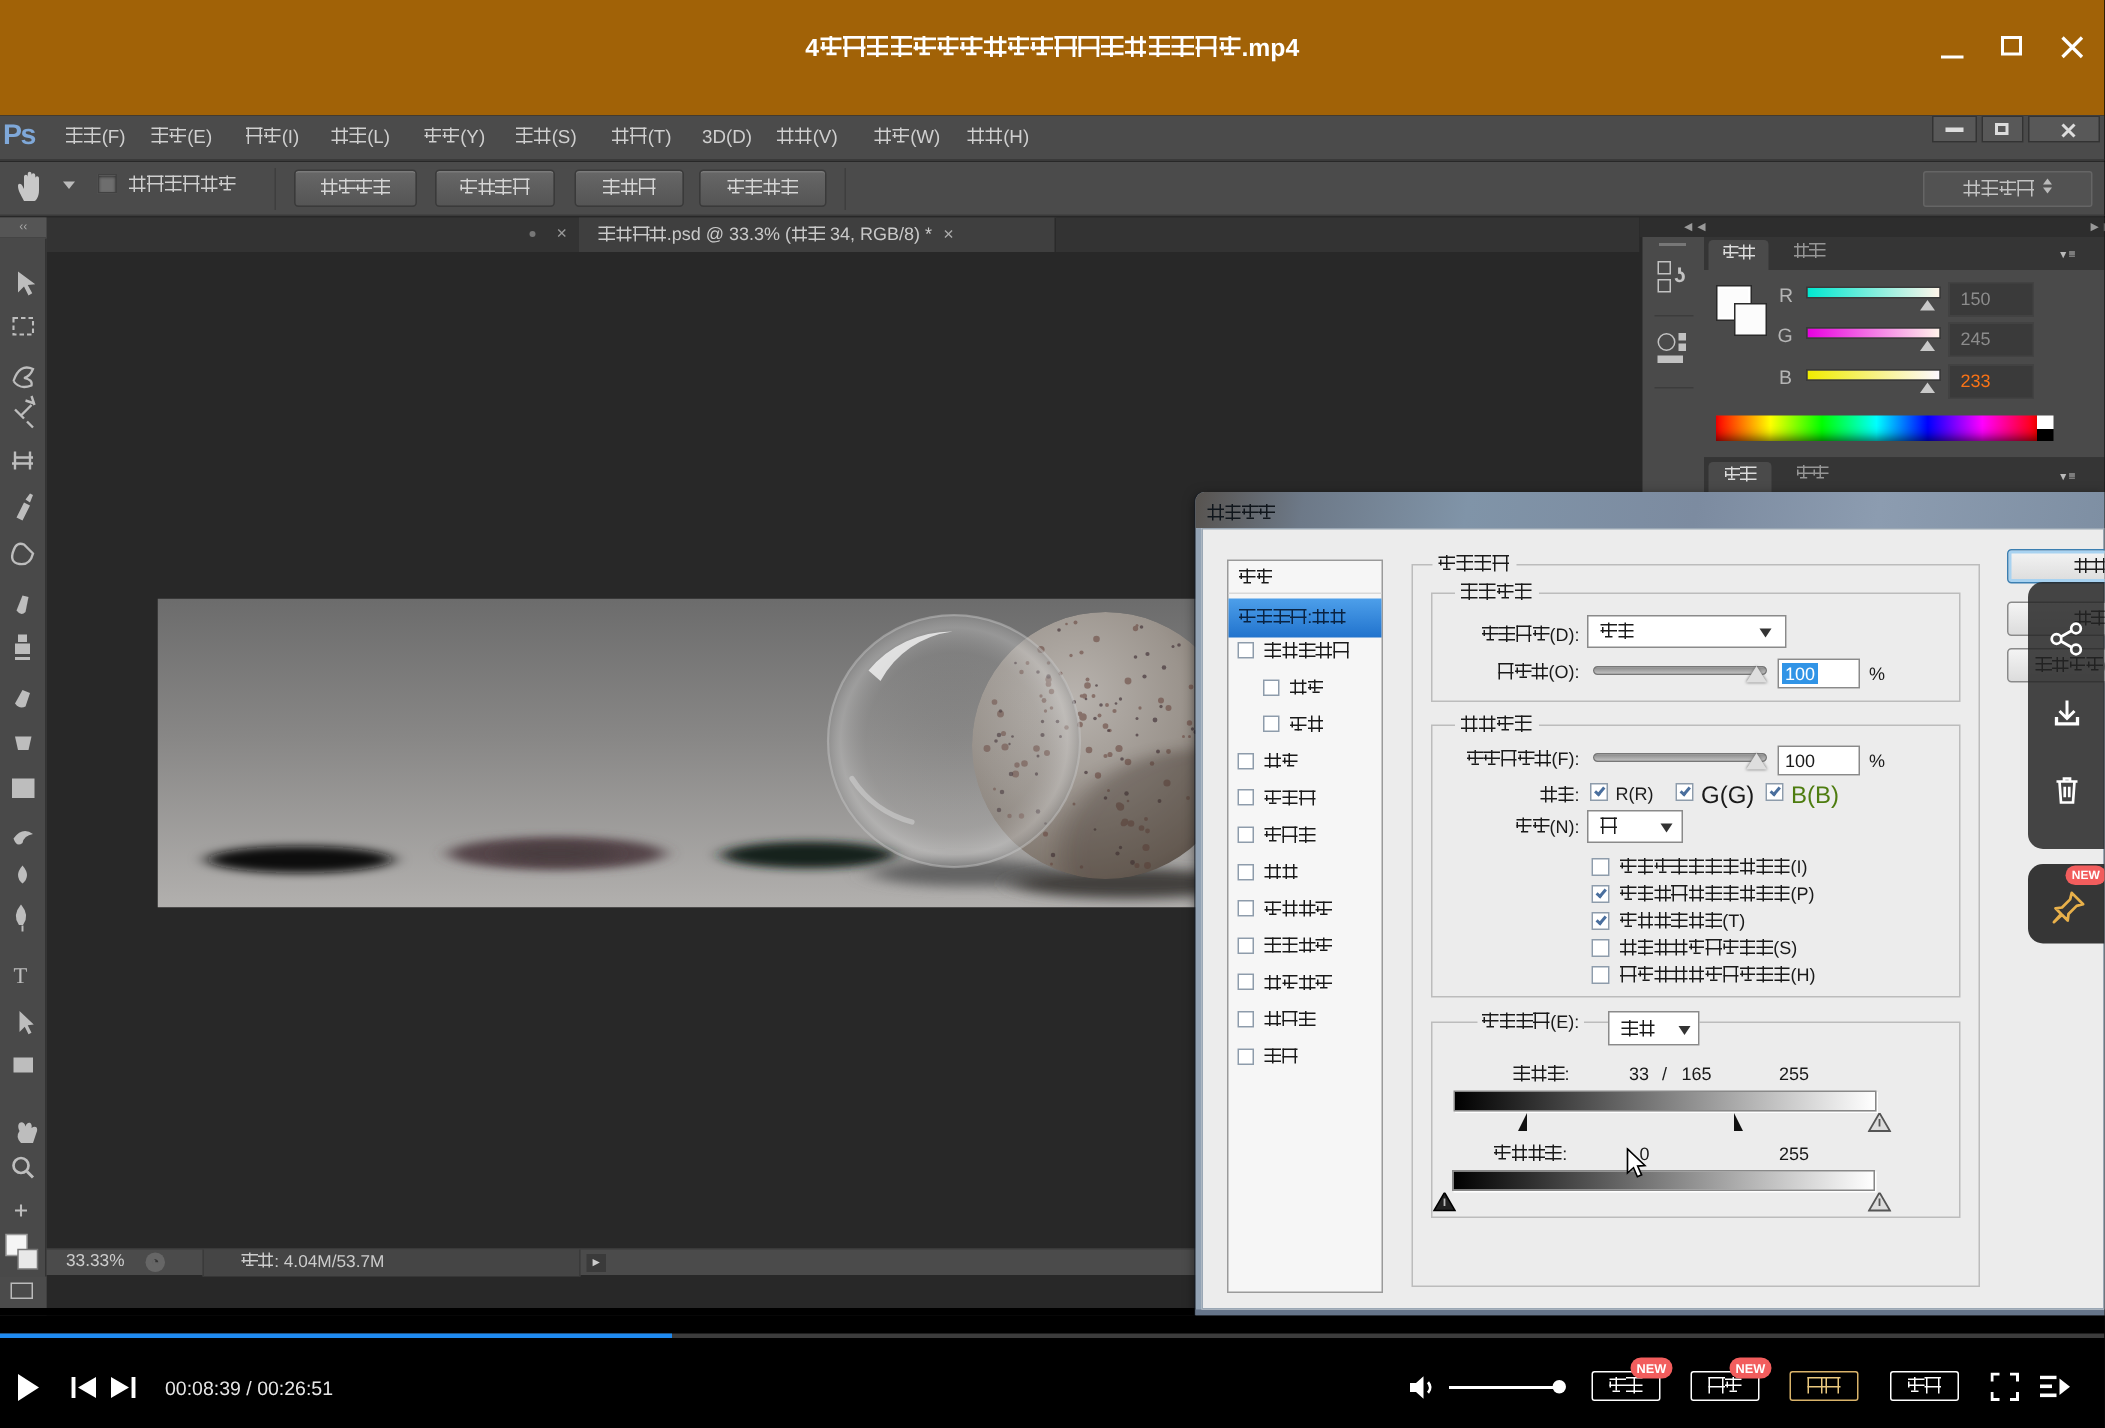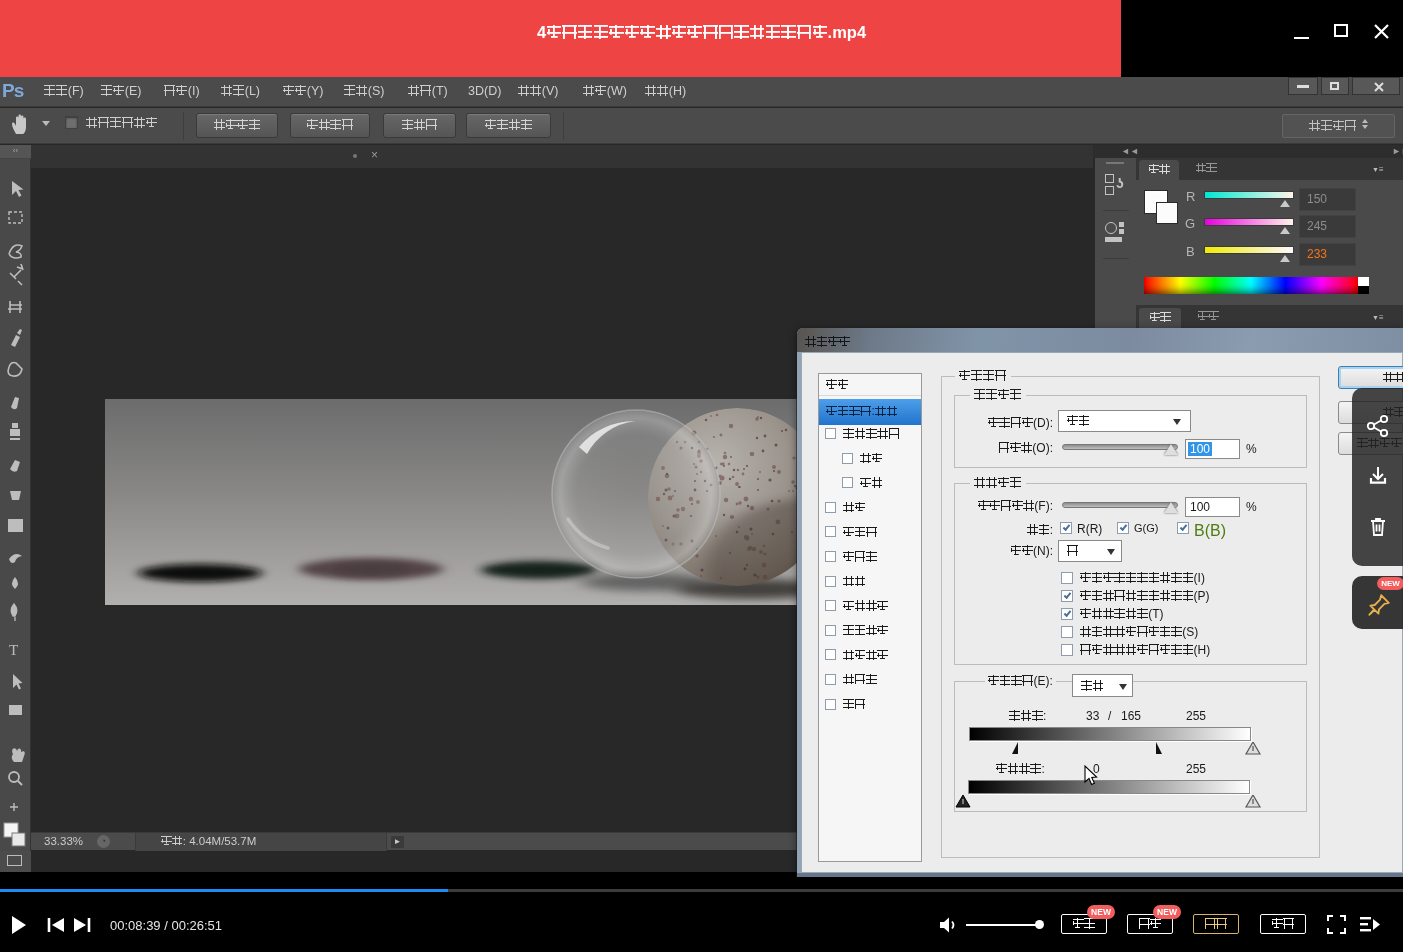--- a/index.html
+++ b/index.html
@@ -5,21 +5,21 @@
 body{font-family:"Liberation Sans",sans-serif;position:relative}
 .ab{position:absolute}
 
 .z{display:inline-block;width:.88em;height:.86em;margin:0 .035em;vertical-align:-4%;background-repeat:no-repeat}
 .z0{background-image:linear-gradient(currentColor,currentColor),linear-gradient(currentColor,currentColor),linear-gradient(currentColor,currentColor),linear-gradient(currentColor,currentColor);background-size:100% 13%,100% 13%,100% 13%,13% 100%;background-position:0 4%,0 50%,0 96%,46% 0}
 .z1{background-image:linear-gradient(currentColor,currentColor),linear-gradient(currentColor,currentColor),linear-gradient(currentColor,currentColor),linear-gradient(currentColor,currentColor);background-size:100% 13%,13% 100%,13% 100%,100% 13%;background-position:0 2%,6% 0,94% 0,0 60%}
 .z2{background-image:linear-gradient(currentColor,currentColor),linear-gradient(currentColor,currentColor),linear-gradient(currentColor,currentColor),linear-gradient(currentColor,currentColor);background-size:13% 100%,13% 100%,100% 13%,100% 13%;background-position:28% 0,78% 0,0 28%,0 88%}
 .z3{background-image:linear-gradient(currentColor,currentColor),linear-gradient(currentColor,currentColor),linear-gradient(currentColor,currentColor),linear-gradient(currentColor,currentColor),linear-gradient(currentColor,currentColor);background-size:100% 13%,13% 84%,100% 13%,48% 13%,13% 40%;background-position:0 8%,50% 16%,0 58%,50% 94%,8% 55%}
 </style></head><body>
 
-<div class="ab" style="left:0;top:0;width:1121px;height:77px;background:#ef4444">
+<div class="ab" style="left:0;top:0;width:1403px;height:77px;background:#a16207">
   <div class="ab" style="left:0;top:23px;width:1403px;text-align:center;font-size:16.5px;font-weight:bold;color:#fff">4<i class="z z3"></i><i class="z z1"></i><i class="z z0"></i><i class="z z0"></i><i class="z z3"></i><i class="z z3"></i><i class="z z3"></i><i class="z z2"></i><i class="z z3"></i><i class="z z3"></i><i class="z z1"></i><i class="z z1"></i><i class="z z0"></i><i class="z z2"></i><i class="z z0"></i><i class="z z0"></i><i class="z z1"></i><i class="z z3"></i>.mp4</div>
   <div class="ab" style="left:1294px;top:37px;width:15px;height:2px;background:#fff"></div>
   <div class="ab" style="left:1334px;top:24px;width:14px;height:13px;border:2px solid #fff"></div>
   <svg class="ab" style="left:1373px;top:23px" width="17" height="17">
       <path d="M2 2 L15 15 M15 2 L2 15" stroke="#fff" stroke-width="2.2"></path>
     </svg>
 </div>
 
 <div class="ab" style="left:0;top:77px;width:1403px;height:800px;background:#282828">
 
@@ -66,20 +66,21 @@
     <div class="ab" style="left:466px;top:5px;width:85px;height:25px;background:linear-gradient(#676767,#555);border:1px solid #3a3a3a;border-radius:3px;box-shadow:inset 0 1px 0 #7a7a7a;color:#d5d5d5;font-size:12.5px;text-align:center;line-height:23px"><i class="z z3"></i><i class="z z0"></i><i class="z z2"></i><i class="z z0"></i></div>
     <div class="ab" style="left:563px;top:4px;width:1px;height:28px;background:#3e3e3e"></div>
     <div class="ab" style="left:1282px;top:6px;width:113px;height:24px;background:#525252;border:1px solid #656565;border-radius:2px;color:#c3c3c3;font-size:12.5px;line-height:22px;text-align:center"><i class="z z2"></i><i class="z z0"></i><i class="z z3"></i><i class="z z1"></i><span style="display:inline-block;vertical-align:1px;margin-left:6px"><span style="display:block;width:0;height:0;border-left:3.5px solid transparent;border-right:3.5px solid transparent;border-bottom:4px solid #bbb;margin-bottom:2px"></span><span style="display:block;width:0;height:0;border-left:3.5px solid transparent;border-right:3.5px solid transparent;border-top:4px solid #bbb"></span></span></div>
   </div>
 
   <div class="ab" style="left:0;top:68px;width:1403px;height:732px;background:#282828"></div>
 
   <div class="ab" style="left:31px;top:68px;width:1062px;height:23px;background:#333">
     <div class="ab" style="left:322px;top:9px;width:4px;height:4px;background:#777;border-radius:2px"></div>
     <div class="ab" style="left:340px;top:3px;font-size:12px;color:#999">×</div>
+    <div class="ab" style="left:355px;top:0;width:318px;height:23px;background:#3f3f3f;border-right:1px solid #2a2a2a;color:#c9c9c9;font-size:12px;line-height:22px;padding-left:13px"><i class="z z0"></i><i class="z z2"></i><i class="z z1"></i><i class="z z2"></i>.psd @ 33.3% (<i class="z z2"></i><i class="z z0"></i> 34, RGB/8) * <span style="color:#aaa;margin-left:4px">×</span></div>
   </div>
 
   <div class="ab" style="left:0;top:68px;width:31px;height:732px;background:#494949;border-right:1px solid #333">
     <div class="ab" style="left:0;top:0;width:31px;height:14px;background:#555;border-bottom:1px solid #444;color:#aaa;font-size:8px;text-align:center;line-height:12px">‹‹</div>
     <svg class="ab" style="left:0;top:14px" width="31" height="720" viewBox="0 0 31 720">
       <g fill="#bdbdbd" stroke="#bdbdbd">
         <path d="M12 22 l0 14 l4 -4 l3 6 l2.5 -1.5 l-3 -5.5 l5 -0.5 z" stroke="none"></path>
         <rect x="9" y="53" width="13" height="11" fill="none" stroke-dasharray="3 2" stroke-width="1.4"></rect>
         <path d="M9 95 q4 -12 13 -8 q-2 5 -6 6 q6 1 5 5 q-8 3 -12 -3" fill="none" stroke-width="1.5"></path>
         <path d="M10 114 l6 6 M18 122 l4 4 M14 118 l7 -7 M21 105 l2 6 M17 108 l6 2" fill="none" stroke-width="1.6"></path>
@@ -473,21 +474,21 @@
   </div>
   <div class="ab" style="left:449px;top:172px;font-size:12px;color:#1a1a1a">%</div>
   <div class="ab" style="left:214px;top:195px;width:42px;text-align:right;font-size:12px;color:#1a1a1a"><i class="z z2"></i><i class="z z0"></i>:</div>
   <div class="ab" style="left:263px;top:194px;width:12px;height:12px;background:#fff;border:1px solid #8e9cab">
       <span style="position:absolute;left:2px;top:2px;width:7px;height:4px;border-left:2px solid #4a6f9e;border-bottom:2px solid #4a6f9e;transform:rotate(-50deg)"></span>
     </div>
   <div class="ab" style="left:280px;top:194px;font-size:12px;color:#1a1a1a">R(R)</div>
   <div class="ab" style="left:320px;top:194px;width:12px;height:12px;background:#fff;border:1px solid #8e9cab">
       <span style="position:absolute;left:2px;top:2px;width:7px;height:4px;border-left:2px solid #4a6f9e;border-bottom:2px solid #4a6f9e;transform:rotate(-50deg)"></span>
     </div>
-  <div class="ab" style="left:337px;top:194px;font-size:11px;color:#1a1a1a">G(G)</div>
+  <div class="ab" style="left:337px;top:194px;font-size:16px;color:#1a1a1a">G(G)</div>
   <div class="ab" style="left:380px;top:194px;width:12px;height:12px;background:#fff;border:1px solid #8e9cab">
       <span style="position:absolute;left:2px;top:2px;width:7px;height:4px;border-left:2px solid #4a6f9e;border-bottom:2px solid #4a6f9e;transform:rotate(-50deg)"></span>
     </div>
   <div class="ab" style="left:397px;top:194px;font-size:16px;color:#4d7c0f">B(B)</div>
   <div class="ab" style="left:200px;top:216px;width:56px;text-align:right;font-size:12px;color:#1a1a1a"><i class="z z3"></i><i class="z z3"></i>(N):</div>
   <div class="ab" style="left:261px;top:212px;width:64px;height:22px;background:#fff;border:1px solid #8a8a8a">
     <span class="ab" style="left:8px;top:3px;font-size:12px;color:#1a1a1a"><i class="z z1"></i></span>
     <span class="ab" style="left:48px;top:8px;width:0;height:0;border-left:4.5px solid transparent;border-right:4.5px solid transparent;border-top:6px solid #333"></span>
   </div>
   <div class="ab" style="left:264px;top:244px;width:12px;height:12px;background:#fff;border:1px solid #8e9cab"></div>

